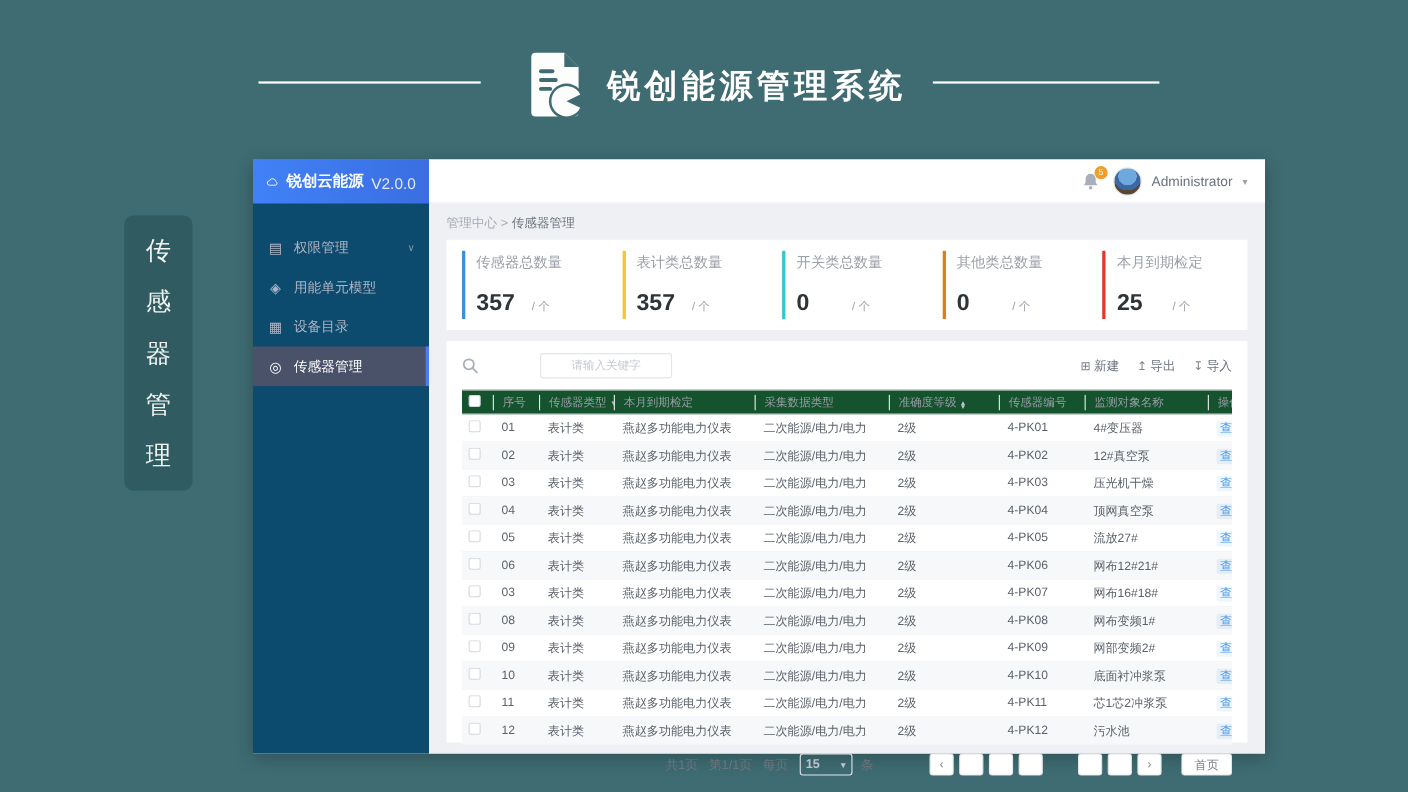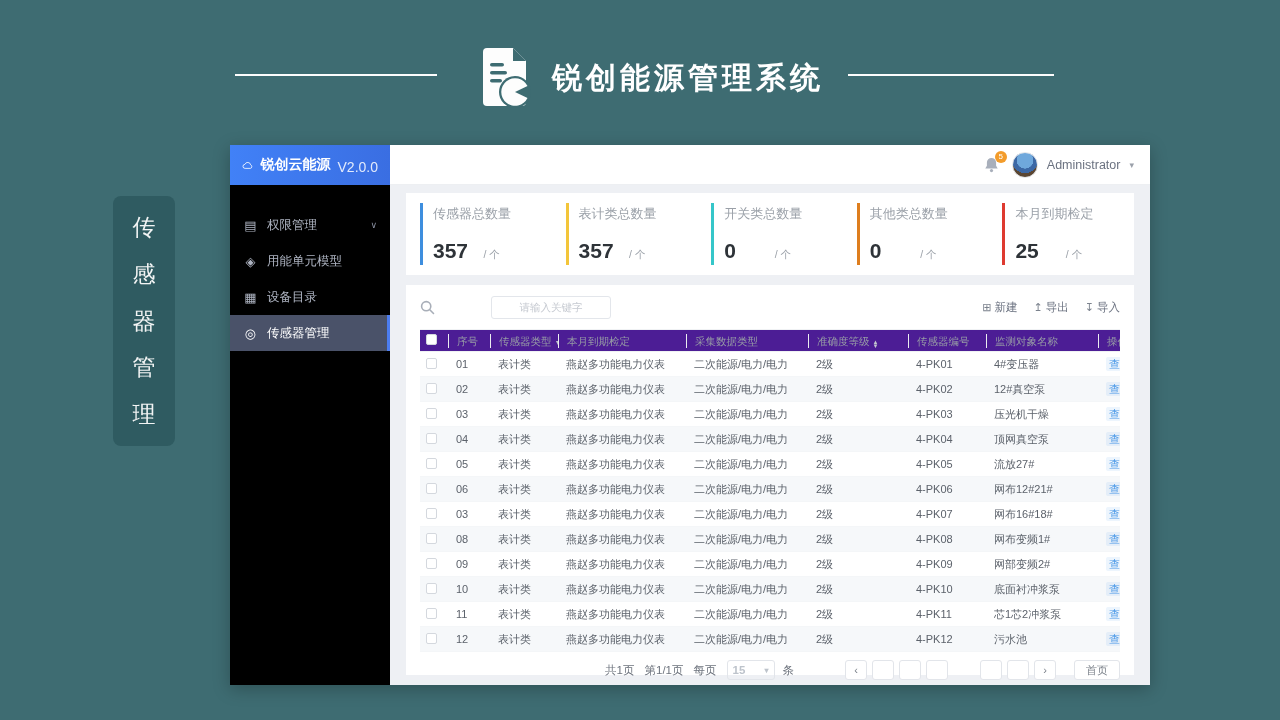--- a/index.html
+++ b/index.html
@@ -18,21 +18,21 @@
   .banner-title { position:absolute; left:552px; top:58px; color:#fff; font-size:30px; font-weight:bold; letter-spacing:4px; }
   
   .side-tag { position:absolute; left:113px; top:196px; width:62px; height:250px;
     background:#2F5B61; border-radius:8px; display:flex; flex-direction:column;
     align-items:center; justify-content:space-between; padding:20px 0; }
   .side-tag span { color:#F2F4F4; font-size:23px; line-height:1; }
   
   .window { position:absolute; left:230px; top:145px; width:920px; height:540px;
     background:#fff; box-shadow:0 4px 16px rgba(0,0,0,.25); display:flex; }
   
-  .sidebar { width:160px; height:100%; background:#000000; flex:none; }
+  .sidebar { width:160px; height:100%; background:#0c4a6e; flex:none; }
   .sidebar-header { height:40px; background:linear-gradient(90deg,#4181F7,#3A6EE2);
     display:flex; align-items:center; padding:0 12px; gap:7px; }
   .logo-text { color:#fff; font-weight:bold; font-size:14px; white-space:nowrap; }
   .logo-version { color:rgba(255,255,255,.85); font-size:14px; margin-top:3px; }
   .menu { padding-top:22px; }
   .menu-item { height:36px; display:flex; align-items:center; padding:0 13px; gap:9px;
     color:#AEB4C2; font-size:12.5px; cursor:pointer; position:relative; white-space:nowrap; }
   .mi-icon { font-size:13px; width:15px; text-align:center; }
   .mi-chev { margin-left:auto; font-size:9px; color:#8B92A3; }
   .menu-item.active { background:#4A5269; color:#fff; border-right:3px solid #4C7DF0; }
@@ -67,21 +67,21 @@
   .toolbar { display:flex; align-items:center; height:28px; margin-bottom:8px; flex:none; }
   .search-icon { margin-right:8px; cursor:pointer; }
   .search-input { width:120px; height:23px; border:1px solid #E3E6EB; border-radius:3px;
     font-size:10.5px; text-align:center; color:#444; outline:none; font-family:"Liberation Sans",sans-serif;margin-left:48px; }
   .search-input::placeholder { color:#C6CAD1; }
   .tool-btns { margin-left:auto; display:flex; }
   .tool-btn { display:flex; align-items:center; gap:3px; font-size:11.5px; color:#6B7280;
     margin-left:16px; cursor:pointer; white-space:nowrap; }
   .tb-icon { font-size:11px; color:#7B828D; }
   
-  .thead { display:flex; align-items:center; height:23px; background:#4c1d95;
+  .thead { display:flex; align-items:center; height:23px; background:#14532d;
     border-top:1px solid #F0F2F4; border-bottom:1px solid #F0F2F4;
     font-size:10.5px; color:#979CA5; flex:none; }
   .cell { padding-left:8px; white-space:nowrap; overflow:hidden; }
   .thead .cell + .cell { border-left:1px solid #EBEDF0; height:14px; line-height:14px; }
   .c0{width:28px; padding-left:6px;} .c1{width:42px;} .c2{width:68px;} .c3{width:128px;}
   .c4{width:122px;} .c5{width:100px;} .c6{width:78px;} .c7{width:112px;} .c8{flex:1;}
   .hicon { font-size:7px; color:#BCC1C9; margin-left:3px; cursor:pointer; }
   .sort { display:inline-flex; flex-direction:column; line-height:4px; vertical-align:1px; }
   .sort i { font-style:normal; font-size:6px; color:#C3C8CF; }
   .trow { display:flex; align-items:center; height:25px; font-size:11px; color:#5C626B;
@@ -183,20 +183,25 @@
           <span class="badge">5</span>
         </span>
         <span class="avatar"></span>
         <span class="username">Administrator</span>
         <span class="user-caret">▾</span>
       </div>
     </header>
 
     <div class="workspace">
 
+      <div class="breadcrumb">
+        <span>管理中心</span>
+        <span>&gt;</span>
+        <span class="bc-current">传感器管理</span>
+      </div>
 
       <div class="stats" id="stats">
           <div class="stat" style="border-left-color: rgb(62, 142, 222);">
           <div class="stat-label">传感器总数量</div>
           <div>
             <span class="stat-value">357</span>
             <span class="stat-unit">/ 个</span>
           </div>
         </div>
           <div class="stat" style="border-left-color: rgb(243, 197, 58);">

